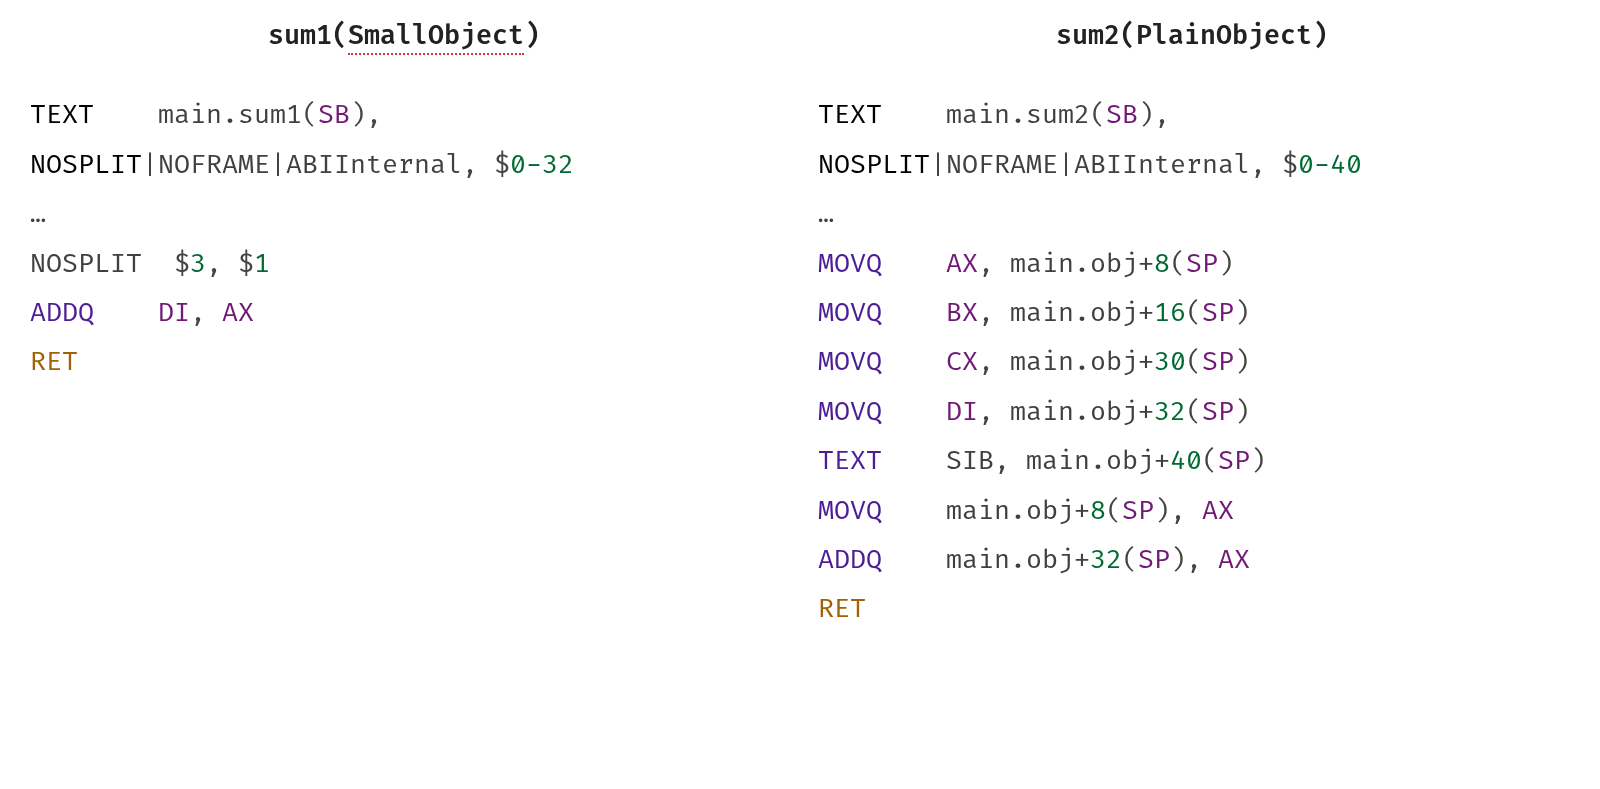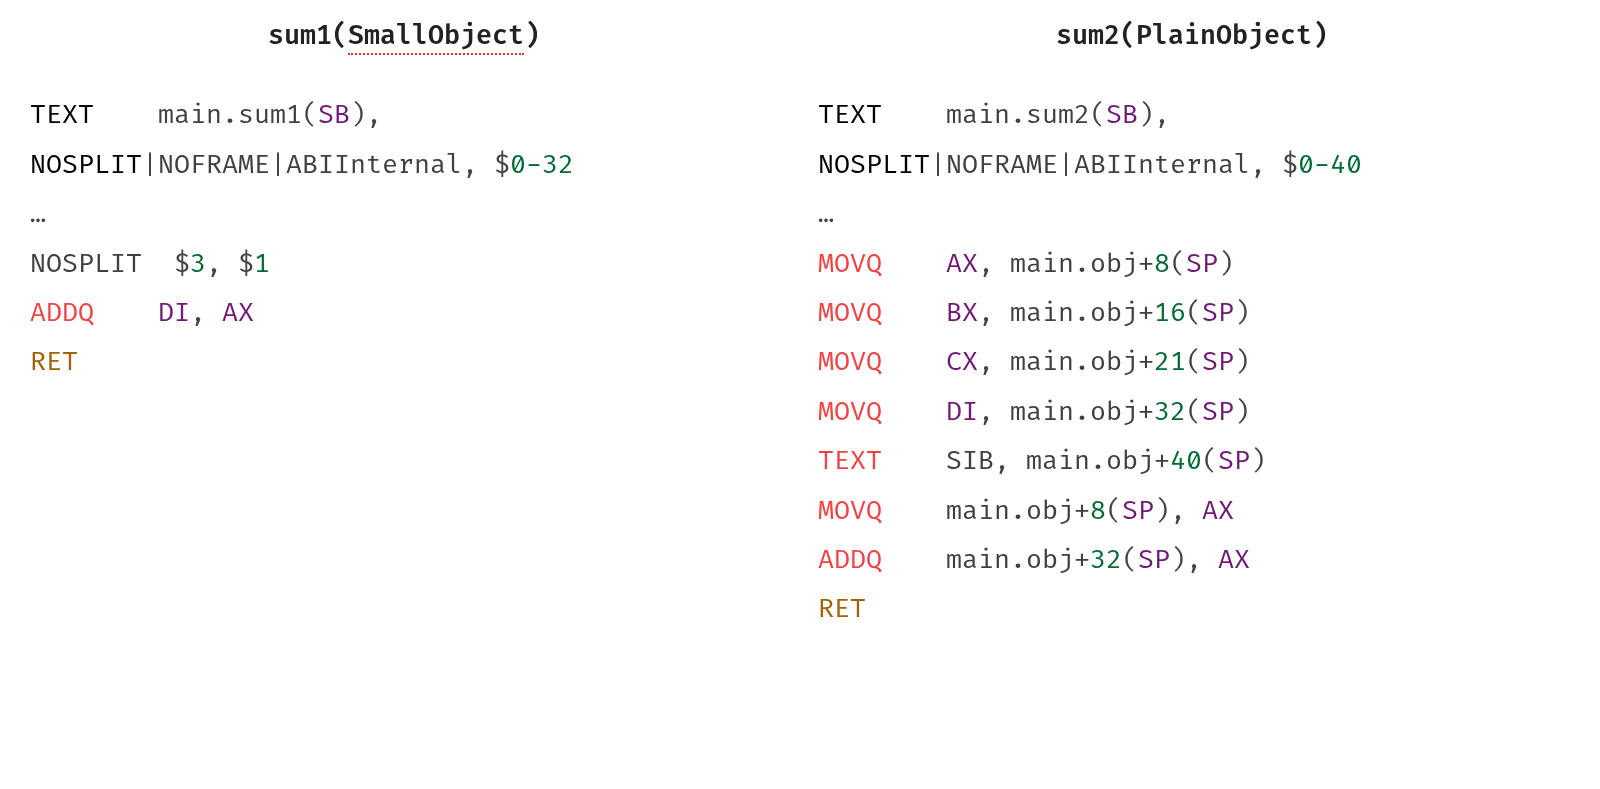--- a/index.html
+++ b/index.html
@@ -2,21 +2,21 @@
 <html><head>
 <meta charset="utf-8">
 <style>
   html,body{margin:0;padding:0;background:#fff;color:#222;font-family:"Fira Code","Cascadia Code","JetBrains Mono",Consolas,monospace;font-size:26px;line-height:1.9}
   .wrap{display:flex;gap:40px;padding:12px 30px 30px 30px;box-sizing:border-box;width:1596px}
   .col{flex:1;min-width:0}
   .title{font-weight:600;text-align:center;margin:0 0 30px 0}
   .squig{border-bottom:2px dotted #d33;padding-bottom:1px}
   pre.code{margin:0;white-space:pre;font-family:inherit}
   .tok-dir{color:#000000}      
-  .tok-ins{color:#ef4444}      
+  .tok-ins{color:#4c1d95}      
   .tok-ret{color:#a16207}      
   .tok-sym{color:#404040}         
   .tok-reg{color:#701a75}      
   .tok-num{color:#006a33}      
   .tok-punc{color:#444}
 </style>
 </head>
 <body>
 
 <div class="wrap">
@@ -33,21 +33,21 @@
 <span class="tok-ret">RET</span></pre>
   </div>
 
   <div class="col">
     <div class="title">sum2(PlainObject)</div>
     <pre class="code"><span class="tok-dir">TEXT</span>    <span class="tok-sym">main.sum2</span><span class="tok-punc">(</span><span class="tok-reg">SB</span><span class="tok-punc">),</span>
 <span class="tok-dir">NOSPLIT</span><span class="tok-punc">|</span><span class="tok-sym">NOFRAME</span><span class="tok-punc">|</span><span class="tok-sym">ABIInternal</span><span class="tok-punc">, $</span><span class="tok-num">0</span><span class="tok-num">-</span><span class="tok-num">40</span>
 <span class="tok-sym">…</span>
 <span class="tok-ins">MOVQ</span>    <span class="tok-reg">AX</span><span class="tok-punc">, </span><span class="tok-sym">main.obj+</span><span class="tok-num">8</span><span class="tok-punc">(</span><span class="tok-reg">SP</span><span class="tok-punc">)</span>
 <span class="tok-ins">MOVQ</span>    <span class="tok-reg">BX</span><span class="tok-punc">, </span><span class="tok-sym">main.obj+</span><span class="tok-num">16</span><span class="tok-punc">(</span><span class="tok-reg">SP</span><span class="tok-punc">)</span>
-<span class="tok-ins">MOVQ</span>    <span class="tok-reg">CX</span><span class="tok-punc">, </span><span class="tok-sym">main.obj+</span><span class="tok-num">21</span><span class="tok-punc">(</span><span class="tok-reg">SP</span><span class="tok-punc">)</span>
+<span class="tok-ins">MOVQ</span>    <span class="tok-reg">CX</span><span class="tok-punc">, </span><span class="tok-sym">main.obj+</span><span class="tok-num">30</span><span class="tok-punc">(</span><span class="tok-reg">SP</span><span class="tok-punc">)</span>
 <span class="tok-ins">MOVQ</span>    <span class="tok-reg">DI</span><span class="tok-punc">, </span><span class="tok-sym">main.obj+</span><span class="tok-num">32</span><span class="tok-punc">(</span><span class="tok-reg">SP</span><span class="tok-punc">)</span>
 <span class="tok-ins">TEXT</span>    <span class="tok-sym">SIB</span><span class="tok-punc">, </span><span class="tok-sym">main.obj+</span><span class="tok-num">40</span><span class="tok-punc">(</span><span class="tok-reg">SP</span><span class="tok-punc">)</span>
 <span class="tok-ins">MOVQ</span>    <span class="tok-sym">main.obj+</span><span class="tok-num">8</span><span class="tok-punc">(</span><span class="tok-reg">SP</span><span class="tok-punc">), </span><span class="tok-reg">AX</span>
 <span class="tok-ins">ADDQ</span>    <span class="tok-sym">main.obj+</span><span class="tok-num">32</span><span class="tok-punc">(</span><span class="tok-reg">SP</span><span class="tok-punc">), </span><span class="tok-reg">AX</span>
 <span class="tok-ret">RET</span></pre>
   </div>
 
 </div>
 
 </body></html>

